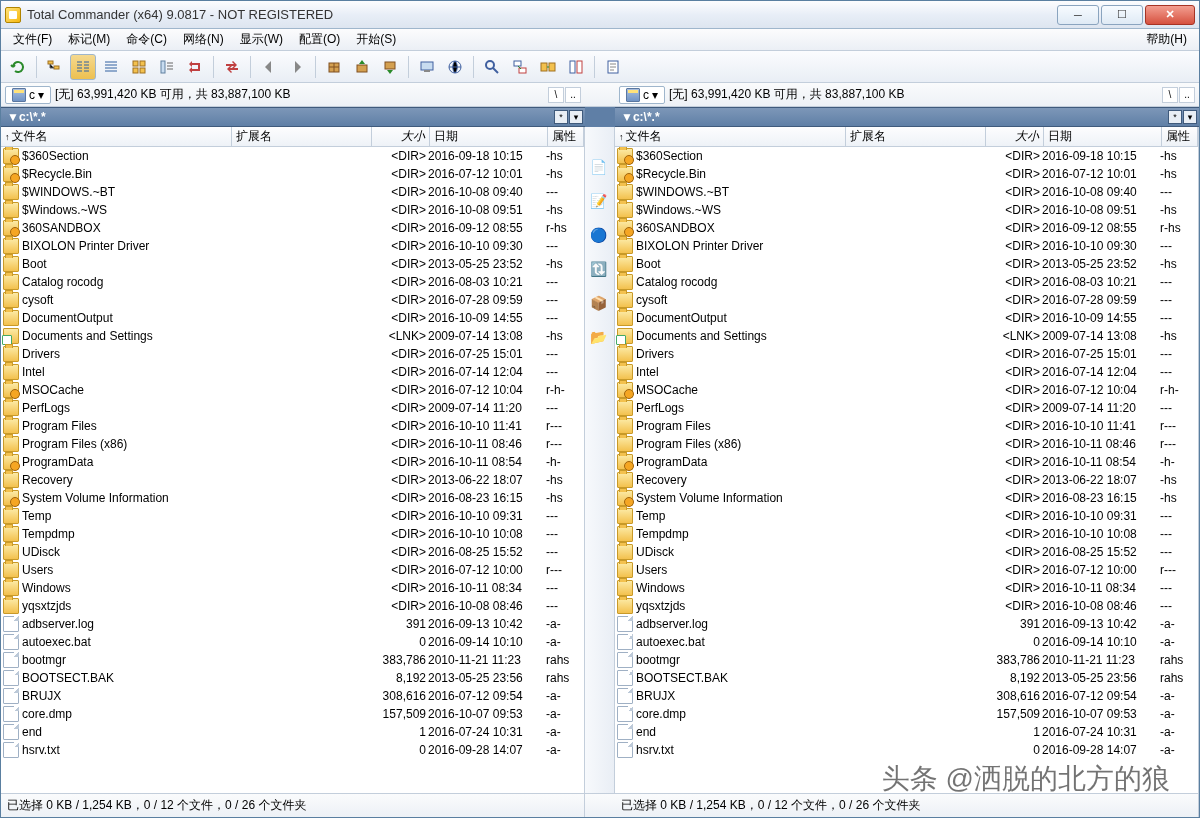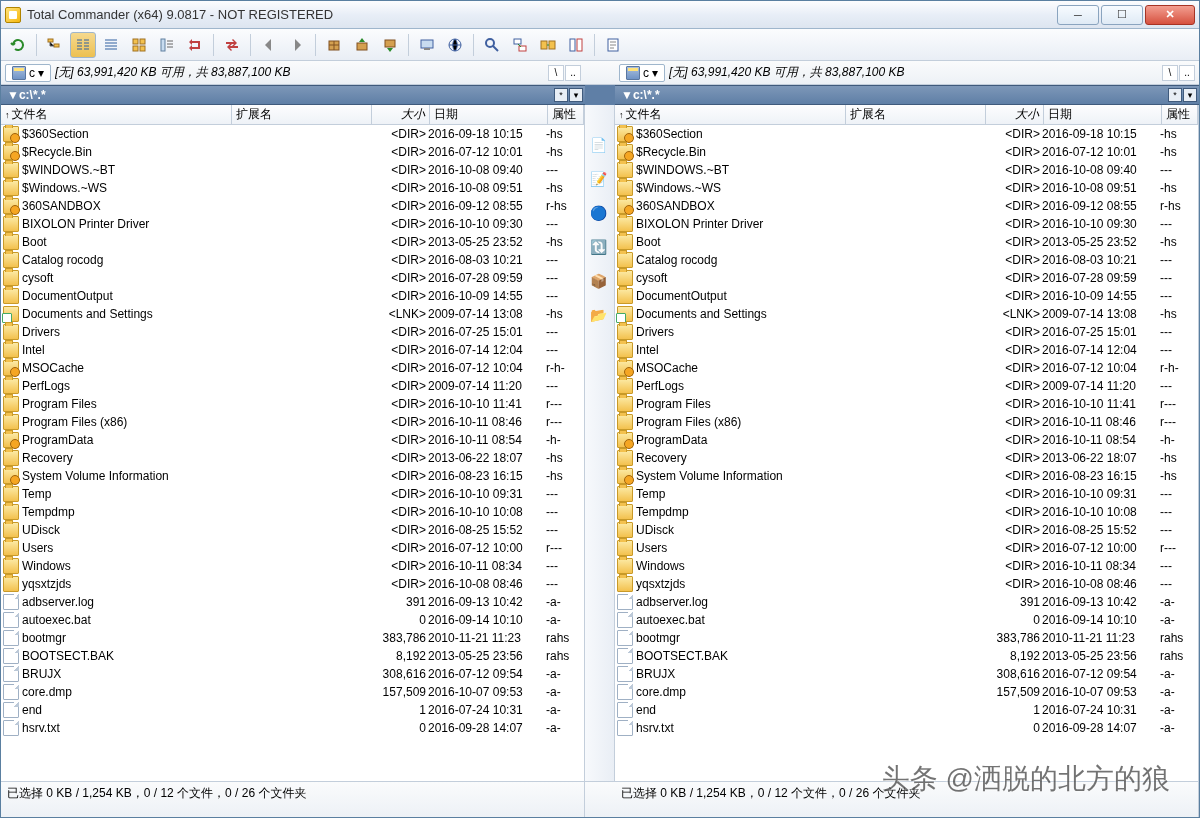--- a/index.html
+++ b/index.html
@@ -18,21 +18,21 @@
 .toolbar { height:32px; background:linear-gradient(to bottom,#fbfcfe,#e9eef5); display:flex; align-items:center; padding:2px 4px; border-bottom:1px solid #c3cedb; gap:2px; }
 .tbtn { width:26px; height:26px; border:1px solid transparent; border-radius:3px; display:flex; align-items:center; justify-content:center; font-size:14px; }
 .tbtn svg { width:16px; height:16px; }
 .tsep { width:1px; height:22px; background:#c3cedb; margin:0 3px; }
 .tbtn.sel { border-color:#9fb6cc; background:linear-gradient(to bottom,#f5d98f,#edc050); }
 .drivebar-row { height:24px; display:flex; border-bottom:1px solid #c3cedb; }
 .drivebar { flex:1; display:flex; align-items:center; padding:0 4px; background:linear-gradient(to bottom,#fafbfc,#edf1f6); gap:4px; }
 .drivebar .drivebtn { display:flex; align-items:center; gap:3px; padding:1px 6px; border:1px solid #9fb6cc; border-radius:2px; background:#fff; }
 .drivebar .drivebtn .dicon { width:14px; height:14px; background:linear-gradient(to bottom,#aabfdd,#7094c6); border:1px solid #5a77a0; border-radius:1px; position:relative;}
 .drivebar .drivebtn .dicon::after{content:"";position:absolute;left:1px;right:1px;top:1px;height:3px;background:#ffe27a;}
-.drivebar .driveinfo { flex:1; color:#000; white-space:nowrap; overflow:hidden;font-style:italic;}
+.drivebar .driveinfo { flex:1; color:#000; white-space:nowrap; overflow:hidden;}
 .drivebar .drivectl { display:flex; gap:1px; }
 .drivebar .drivectl span { width:16px; height:16px; border:1px solid #c3cedb; background:#fff; display:flex; align-items:center; justify-content:center; font-size:10px;}
 .pathbar-row { height:20px; display:flex; }
 .pathbar { flex:1; display:flex; align-items:center; background:linear-gradient(to bottom,#7d97b8,#5f7fa6); border-top:1px solid #3f5a7c; border-bottom:1px solid #3f5a7c;}
 .pathbar .path { flex:1; color:#fff; padding:0 6px; font-weight:bold;}
 .pathbar .pctls { display:flex; gap:1px; padding-right:2px;}
 .pathbar .pctls span { width:14px; height:14px; background:#e8eef5; border:1px solid #3f5a7c; display:flex; align-items:center; justify-content:center; font-size:9px;}
 .panels { flex:1; display:flex; overflow:hidden; }
 .panel { flex:1; display:flex; flex-direction:column; border-right:1px solid #c3cedb; overflow:hidden; background:#fff;}
 .mid-toolbar { width:30px; background:linear-gradient(to right,#f7f9fc,#e9eef5); border-right:1px solid #c3cedb; display:flex; flex-direction:column; align-items:center; padding-top:30px; gap:14px;}
@@ -49,21 +49,21 @@
 .ficon.folder.locked::after{content:"";position:absolute;right:-2px;bottom:-2px;width:8px;height:8px;background:#f5a623;border:1px solid #a0640c;border-radius:50%;}
 .ficon.file { background:#fff; border:1px solid #9fb0c4; border-radius:1px;}
 .ficon.file::before{content:"";position:absolute;right:-1px;top:-1px;width:5px;height:5px;background:linear-gradient(135deg,#fff 50%,#bcc9d8 50%);}
 .ficon.link { background:linear-gradient(to bottom,#fceaa5,#f3c14e); border:1px solid #c99a28; border-radius:1px;}
 .ficon.link::after{content:"";position:absolute;left:-2px;bottom:-2px;width:8px;height:8px;background:#fff;border:1px solid #4a6;border-radius:1px;}
 .row .fname { flex:1; color:#000; white-space:nowrap; overflow:hidden;}
 .row .fext { width:140px; }
 .row .fsize { width:58px; text-align:right; padding-right:2px;}
 .row .fdate { width:118px; white-space:nowrap;}
 .row .fattr { width:36px; }
-.statusbar { height:36px; display:flex; border-top:1px solid #c3cedb; background:linear-gradient(to bottom,#fafbfc,#edf1f6);}
+.statusbar { height:24px; display:flex; border-top:1px solid #c3cedb; background:linear-gradient(to bottom,#fafbfc,#edf1f6);}
 .statusbar .scell { flex:1; padding:3px 6px; border-right:1px solid #c3cedb; color:#000;}
 .watermark { position:absolute; right:30px; bottom:20px; font-size:28px; color:rgba(0,0,0,0.55); font-weight:500; pointer-events:none; text-shadow:0 0 3px #fff;}
 .listbody::-webkit-scrollbar{width:17px;}
 .listbody::-webkit-scrollbar-track{background:#f0f0f0;border-left:1px solid #c3cedb;}
 .listbody::-webkit-scrollbar-thumb{background:linear-gradient(to right,#e0e7f0,#c5d2e2);border:1px solid #9fb0c4;border-radius:2px;}
 .listbody::-webkit-scrollbar-button{height:17px;background:#e8eef5;border:1px solid #9fb0c4;}
 </style>
 </head>
 <body>
 
@@ -72,20 +72,30 @@
   <div class="titlebar">
     <div class="tc-icon"></div>
     <div class="title">Total Commander (x64) 9.0817 - NOT REGISTERED</div>
     <div class="winbtns">
       <div class="winbtn">─</div>
       <div class="winbtn">☐</div>
       <div class="winbtn close">✕</div>
     </div>
   </div>
 
+  <div class="menubar">
+    <div class="menuitem">文件(F)</div>
+    <div class="menuitem">标记(M)</div>
+    <div class="menuitem">命令(C)</div>
+    <div class="menuitem">网络(N)</div>
+    <div class="menuitem">显示(W)</div>
+    <div class="menuitem">配置(O)</div>
+    <div class="menuitem">开始(S)</div>
+    <div class="menuitem help">帮助(H)</div>
+  </div>
 
   <div class="toolbar">
     <div class="tbtn">
         <svg viewBox="0 0 16 16">
           <path fill="none" stroke="#2a8a2a" stroke-width="2" d="M3 8a5 5 0 1 1 2 4M3 8l-2-2M3 8l2-2"></path>
         </svg>
       </div>
     <div class="tsep"></div>
     <div class="tbtn">
         <svg viewBox="0 0 16 16">

